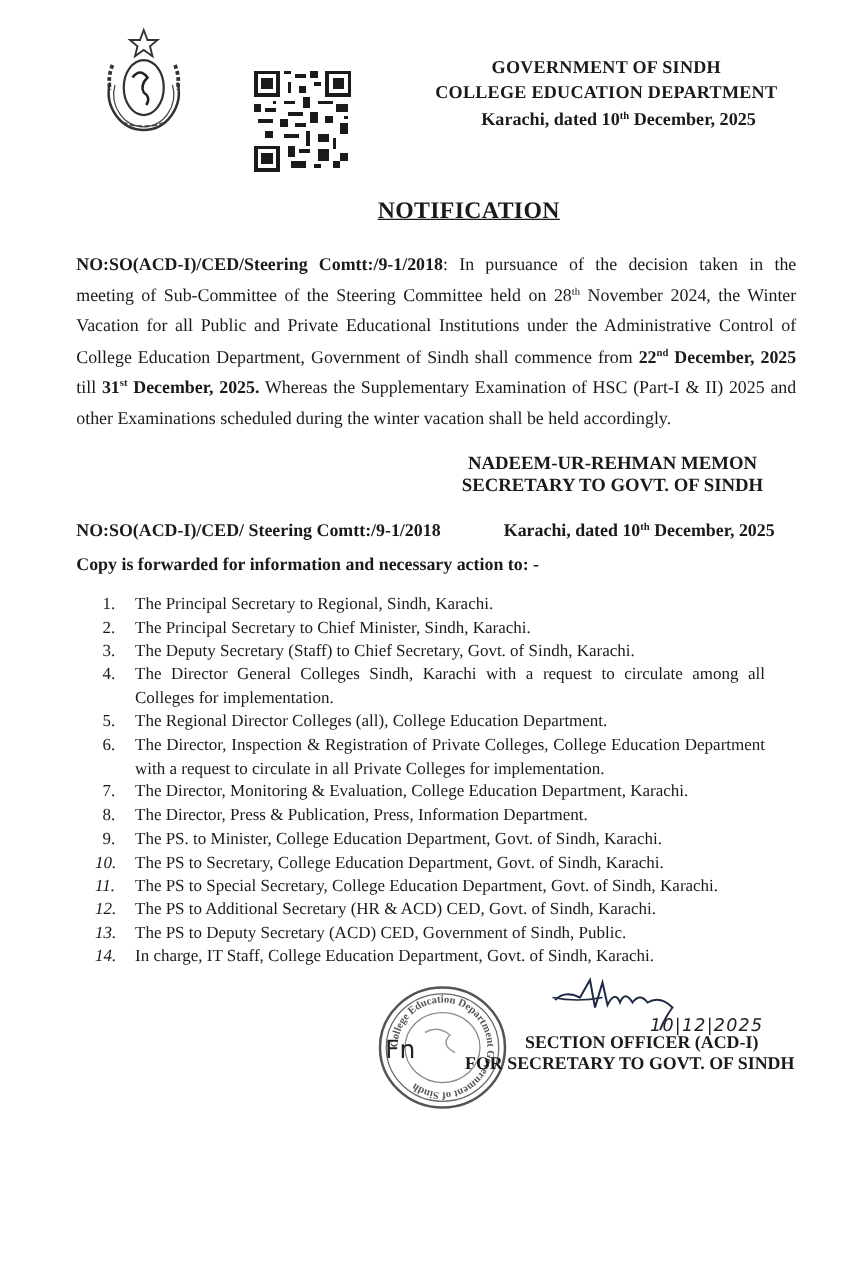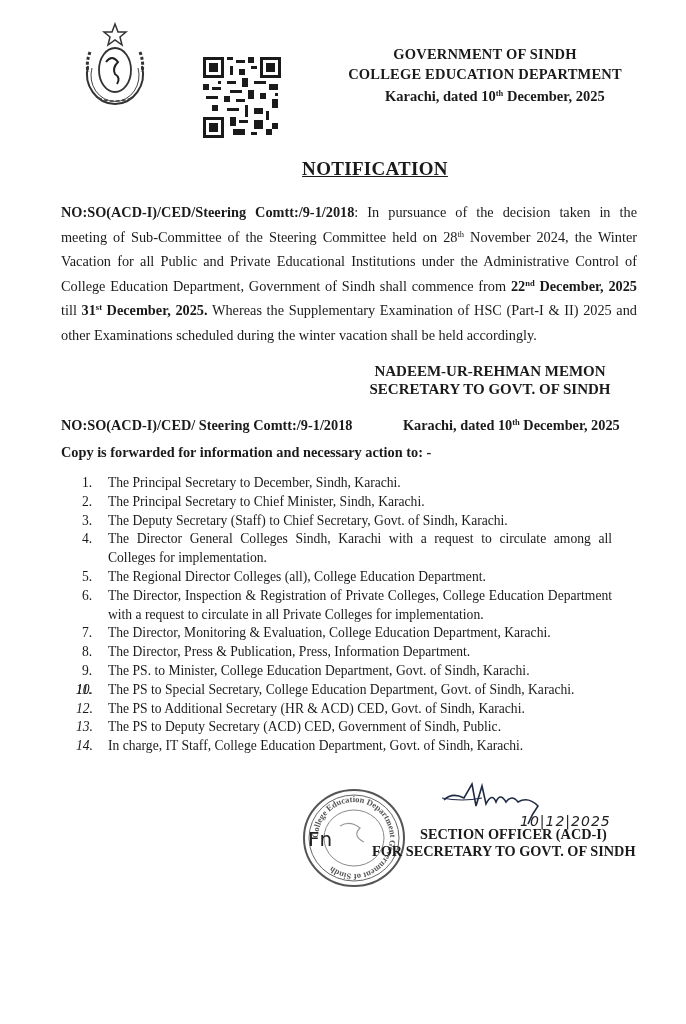--- a/index.html
+++ b/index.html
@@ -109,30 +109,30 @@
 <div class="abs sig1">
   <div>NADEEM-UR-REHMAN MEMON</div>
   <div>SECRETARY TO GOVT. OF SINDH</div>
 </div>
 
 <div class="abs ref2">NO:SO(ACD-I)/CED/ Steering Comtt:/9-1/2018</div>
 <div class="abs ref2-date"><span>Karachi, dated 10</span><sup>th</sup><span> December, 2025</span></div>
 <div class="abs copy-head">Copy is forwarded for information and necessary action to: -</div>
 
 <ol class="abs list">
-  <li><span class="num">1.</span><span>The Principal Secretary to December, Sindh, Karachi.</span></li>
+  <li><span class="num">1.</span><span>The Principal Secretary to Regional, Sindh, Karachi.</span></li>
   <li><span class="num">2.</span><span>The Principal Secretary to Chief Minister, Sindh, Karachi.</span></li>
   <li><span class="num">3.</span><span>The Deputy Secretary (Staff) to Chief Secretary, Govt. of Sindh, Karachi.</span></li>
   <li><span class="num">4.</span><span>The Director General Colleges Sindh, Karachi with a request to circulate among all Colleges for implementation.</span></li>
   <li><span class="num">5.</span><span>The Regional Director Colleges (all), College Education Department.</span></li>
   <li><span class="num">6.</span><span>The Director, Inspection &amp; Registration of Private Colleges, College Education Department with a request to circulate in all Private Colleges for implementation.</span></li>
   <li><span class="num">7.</span><span>The Director, Monitoring &amp; Evaluation, College Education Department, Karachi.</span></li>
   <li><span class="num">8.</span><span>The Director, Press &amp; Publication, Press, Information Department.</span></li>
   <li><span class="num">9.</span><span>The PS. to Minister, College Education Department, Govt. of Sindh, Karachi.</span></li>
-  <li class="wide"><span class="num">10.</span></li>
+  <li class="wide"><span class="num">10.</span><span>The PS to Secretary, College Education Department, Govt. of Sindh, Karachi.</span></li>
   <li class="wide"><span class="num">11.</span><span>The PS to Special Secretary, College Education Department, Govt. of Sindh, Karachi.</span></li>
   <li class="wide"><span class="num">12.</span><span>The PS to Additional Secretary (HR &amp; ACD) CED, Govt. of Sindh, Karachi.</span></li>
   <li class="wide"><span class="num">13.</span><span>The PS to Deputy Secretary (ACD) CED, Government of Sindh, Public.</span></li>
   <li class="wide"><span class="num">14.</span><span>In charge, IT Staff, College Education Department, Govt. of Sindh, Karachi.</span></li>
 </ol>
 
 <div class="abs stamp">
   <svg width="108" height="104" viewBox="0 0 108 104">
     <defs>
         <path id="sarc" d="M18,52 A36,36 0 1,1 90,52 A36,36 0 1,1 18,52"></path>

